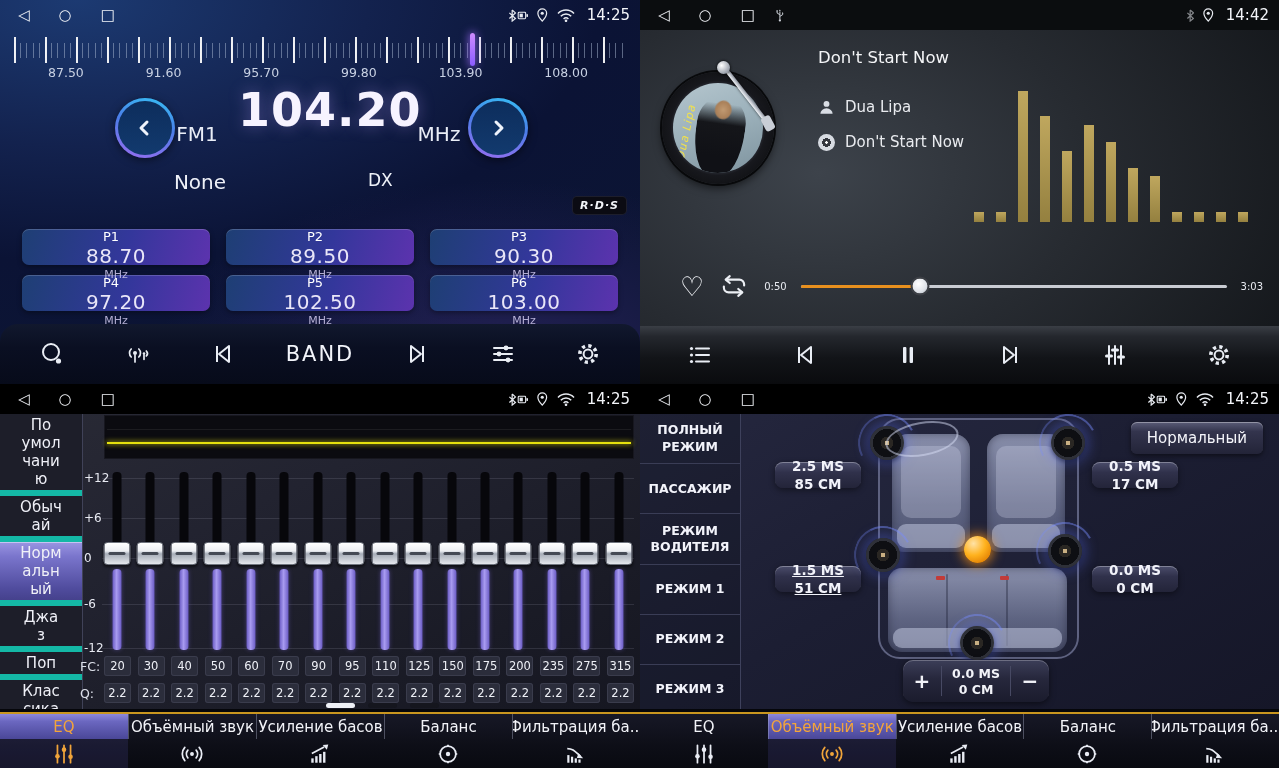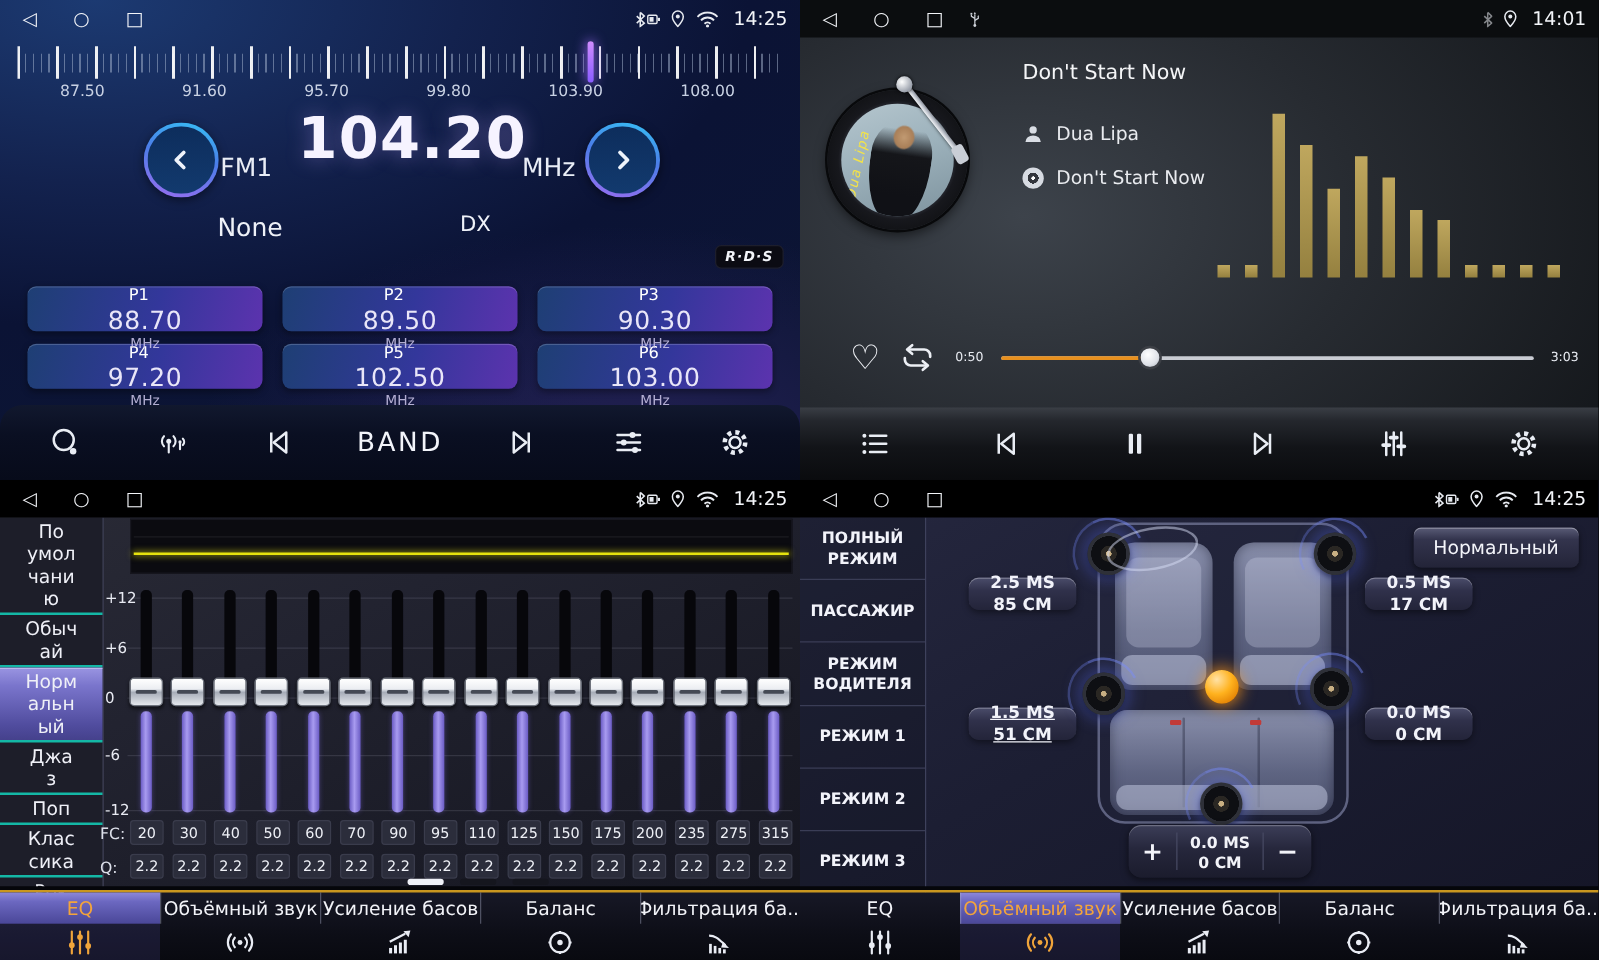--- a/index.html
+++ b/index.html
@@ -102,21 +102,21 @@
   .pknob{position:absolute;top:50%;width:15px;height:15px;border-radius:50%;transform:translate(-50%,-50%);
     background:radial-gradient(circle at 40% 35%,#fff,#dfe2e8 60%,#aab0ba);border:2px solid #3c3f45;}
   .p-toolbar{position:absolute;left:0;right:0;bottom:0;height:58px;
     background:linear-gradient(180deg,#3a3e45 0%,#24272d 18%,#121418 55%,#0a0b0e 100%);
     display:flex;align-items:center;justify-content:space-around;padding:0 8px;}
 
   
   .eq-side{position:absolute;left:0;top:30px;width:82px;bottom:54px;display:flex;flex-direction:column;
     background:#1d1e29;border-right:1px solid #404258;}
   .eq-pre{flex:1;display:flex;align-items:center;justify-content:center;text-align:center;font-size:15px;
-    color:#eff0f7;border-bottom:2px solid #14b8a6;padding:2px 20px;line-height:1.2;overflow-wrap:anywhere;cursor:pointer;}
+    color:#eff0f7;border-bottom:6px solid #14b8a6;padding:2px 20px;line-height:1.2;overflow-wrap:anywhere;cursor:pointer;}
   .eq-pre.active{background:linear-gradient(180deg,#9a95e2 0%,#7a75cc 25%,#504c9e 80%,#45418c 100%);
     box-shadow:inset 0 1px 0 #c6c3f2;}
   .curve{position:absolute;left:104px;right:6px;top:31px;height:42px;background:#0b0b10;border:1px solid #17171f;}
   .curve::before{content:"";position:absolute;left:2px;right:2px;top:30%;height:1px;background:rgba(255,255,255,.07);}
   .cline{position:absolute;left:2px;right:2px;top:62%;height:2px;background:#e6e20e;box-shadow:0 0 5px 1px rgba(230,226,20,.55);}
   .slbl{position:absolute;left:84px;width:26px;font-size:12px;color:#e8eaf2;}
   .sl0{top:87px;}.sl1{top:127px;}.sl2{top:167px;}.sl3{top:213px;}.sl4{top:257px;}
   .g{position:absolute;left:102px;right:6px;height:1px;background:rgba(205,210,235,.13);}
   .g0{top:94px;}.g1{top:134px;}.g2{top:174px;}.g3{top:220px;}.g4{top:264px;}
   .sliders{position:absolute;left:102px;right:6px;top:88px;height:180px;display:flex;justify-content:space-between;}
@@ -374,21 +374,21 @@
         </svg>
       <div class="sp"></div>
       <div class="sbr">
         <svg class="sico" viewBox="0 0 9 14" style="opacity:.55">
             <path d="M4.5 1 L4.5 13 L8 10.2 L1.5 4.2 M1.5 10.2 L8 4.2 L4.5 1" fill="none" stroke="currentColor" stroke-width="1.3"></path>
           </svg>
         <svg class="sico pin" viewBox="0 0 12 16">
             <path d="M6 1 a5 5 0 0 1 5 5 c0 3.8-5 9-5 9 s-5-5.2-5-9 a5 5 0 0 1 5-5 z" fill="none" stroke="currentColor" stroke-width="1.4"></path>
             <circle cx="6" cy="6" r="1.8" fill="currentColor"></circle>
           </svg>
-        <span class="time">14:01</span>
+        <span class="time">14:42</span>
       </div>
     </div>
 
     <div class="vinyl">
       <div class="disc">
         <div class="photo">
           <span class="script">Dua Lipa</span>
           <div class="fig"></div>
         </div>
       </div>

